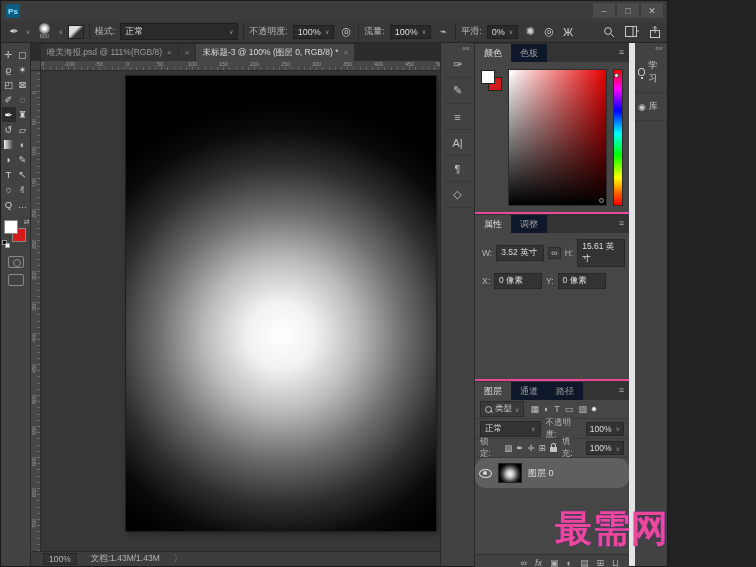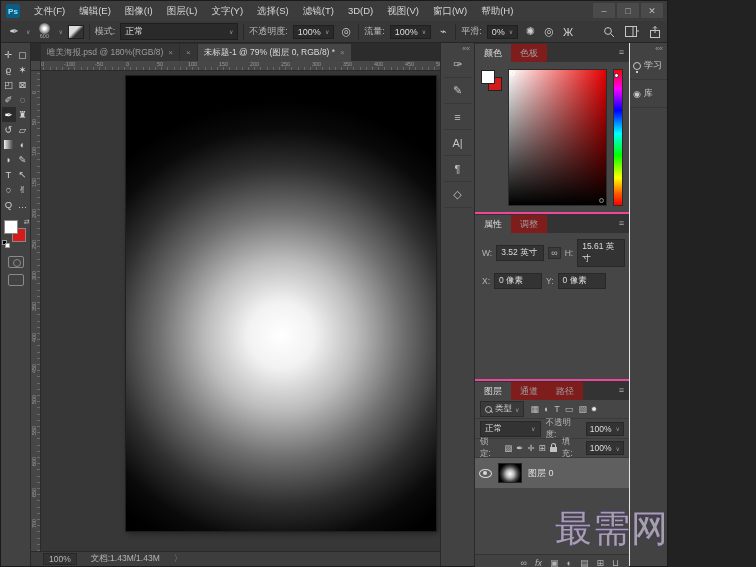--- a/index.html
+++ b/index.html
@@ -71,21 +71,21 @@
   .status-arrow { color:#9a9a9a; }
 
   
   .right { width:227px; display:flex; background:#3a3a3a; }
   .panel-strip { width:35px; background:#424242; border-left:1px solid #2a2a2a; border-right:1px solid #2a2a2a; display:flex; flex-direction:column; align-items:center; padding-top:2px; }
   .strip-collapse { font-size:7px; color:#9a9a9a; align-self:flex-end; margin-right:4px; }
   .strip-icon { width:28px; height:26px; display:flex; align-items:center; justify-content:center; font-size:11px; color:#c3c3c3; border-bottom:1px solid #383838; }
   .panels { width:154px; display:flex; flex-direction:column; background:#424242; }
   .panel { border-bottom:2px solid #ec4899; }
   .panel-tabs { height:19px; background:#333333; display:flex; align-items:flex-end; position:relative; }
-  .panel-tab { height:18px; padding:0 9px; display:flex; align-items:center; font-size:9px; color:#9f9f9f; background:#7f1d1d; }
+  .panel-tab { height:18px; padding:0 9px; display:flex; align-items:center; font-size:9px; color:#9f9f9f; background:#0f172a; }
   .panel-tab.active { background:#464646; color:#dedede; }
   .panel-menu { position:absolute; right:5px; top:4px; color:#aaa; font-size:9px; }
 
   
   .color-body { position:relative; height:150px; background:#464646; }
   .cp-swatch { position:absolute; left:6px; top:8px; width:22px; height:22px; }
   .cp-fg { position:absolute; left:0; top:0; width:14px; height:14px; background:#fff; border:1px solid #222; z-index:2; }
   .cp-bg { position:absolute; left:7px; top:7px; width:14px; height:14px; background:#d41a1a; border:1px solid #222; }
   .sat-square { position:absolute; left:33px; top:7px; width:99px; height:137px; border:1px solid #2c2c2c;
     background:linear-gradient(to bottom, rgba(0,0,0,0) 0%, #000 100%), linear-gradient(to right, #ffffff 0%, #e60000 100%); }
@@ -114,61 +114,48 @@
   .filter-icons span { font-size:9px; color:#bdbdbd; }
   .pin-dot { width:6px; height:6px; border-radius:50%; background:#e8e8e8; border:1px solid #555; }
   .layers-blend { display:flex; align-items:center; gap:5px; height:20px; padding:0 5px; border-bottom:1px solid #3a3a3a; font-size:8.5px; color:#b5b5b5; }
   .blend-dd { background:#333; border:1px solid #282828; padding:1px 4px; display:flex; gap:8px; align-items:center; color:#ddd; width:62px; justify-content:space-between; }
   .pct-dd { background:#333; border:1px solid #282828; padding:1px 3px; display:flex; gap:4px; align-items:center; color:#ddd; }
   .layers-lock { display:flex; align-items:center; gap:5px; height:19px; padding:0 5px; border-bottom:1px solid #3a3a3a; font-size:8.5px; color:#b5b5b5; }
   .lock-icons { display:flex; gap:4px; align-items:center; }
   .lock-icons span { font-size:8.5px; color:#c3c3c3; }
   .mini-lock { position:relative; width:7px; height:5px; background:#c3c3c3; display:inline-block; margin-top:3px; }
   .mini-lock::before { content:""; position:absolute; left:1px; top:-4px; width:3px; height:3px; border:1px solid #c3c3c3; border-bottom:none; border-radius:3px 3px 0 0; }
-  .layer-row { display:flex; align-items:center; gap:6px; height:30px; padding:8px 4px; background:#5f5f5f; }
+  .layer-row { display:flex; align-items:center; gap:6px; height:30px; padding:8px 4px; background:#5f5f5f;border-radius:10px; }
   .eye { position:relative; width:13px; height:9px; border:1px solid #d8d8d8; border-radius:50%; }
   .eye::after { content:""; position:absolute; left:3px; top:1px; width:4px; height:4px; background:#d8d8d8; border-radius:50%; }
   .layer-thumb { width:24px; height:20px; border:1px solid #222;
     background:radial-gradient(circle 11px at 50% 55%, #fff 0%, #bbb 35%, #444 70%, #000 100%), #000; }
   .layer-name { font-size:9px; color:#e2e2e2; }
   .layers-rest { flex:1; background:#464646; }
   .layers-footer { height:17px; background:#424242; border-top:1px solid #333; display:flex; align-items:center; justify-content:flex-end; gap:8px; padding:0 10px; }
   .layers-footer span { font-size:9px; color:#b3b3b3; }
   .fx-txt { font-style:italic; font-size:8.5px;text-align:center; }
 
   
-  .edge-strip { width:38px; background:#424242; border-left:1px solid #e5e5e5; display:flex; flex-direction:column; padding-top:2px; }
+  .edge-strip { width:38px; background:#424242; border-left:6px solid #e5e5e5; display:flex; flex-direction:column; padding-top:2px; }
   .edge-collapse { font-size:7px; color:#9a9a9a; align-self:flex-end; margin-right:4px; }
   .edge-item { display:flex; align-items:center; gap:3px; padding:7px 3px; border-bottom:1px solid #383838; font-size:9px; color:#c9c9c9; }
   .bulb { position:relative; width:8px; height:8px; border:1px solid #c9c9c9; border-radius:50%; }
   .bulb::after { content:""; position:absolute; left:2px; top:8px; width:2px; height:2px; background:#c9c9c9; }
   .lib-icon { font-size:9px; color:#c9c9c9; }
 
-  .watermark { position:absolute; right:-2px; bottom:12px; font-size:37px; font-weight:normal; color:#a3a3a3; z-index:99; letter-spacing:1px; text-shadow:0 0 1px #5a14c4; }
+  .watermark { position:absolute; right:-2px; bottom:12px; font-size:37px; font-weight:bold; color:#ec4899; z-index:99; letter-spacing:1px; text-shadow:0 0 1px #5a14c4; }
 </style>
 </head>
 <body>
 
 <div id="window">
 
   <div class="titlebar">
     <div class="ps-logo">Ps</div>
-    <div class="menus" id="menus">
-        <span class="menu-item">文件(F)</span>
-        <span class="menu-item">编辑(E)</span>
-        <span class="menu-item">图像(I)</span>
-        <span class="menu-item">图层(L)</span>
-        <span class="menu-item">文字(Y)</span>
-        <span class="menu-item">选择(S)</span>
-        <span class="menu-item">滤镜(T)</span>
-        <span class="menu-item">3D(D)</span>
-        <span class="menu-item">视图(V)</span>
-        <span class="menu-item">窗口(W)</span>
-        <span class="menu-item">帮助(H)</span>
-      </div>
     <div class="win-controls">
       <div class="win-btn">–</div>
       <div class="win-btn">□</div>
       <div class="win-btn">✕</div>
     </div>
   </div>
 
   <div class="optionsbar">
     <span class="opt-icon">✒</span>
     <span class="chev">∨</span>
@@ -265,28 +252,28 @@
       </div>
       <div class="mode-btns">
         <div class="mode-btn mask"></div>
         <div class="mode-btn"></div>
       </div>
     </div>
 
     <div class="center">
       <div class="tabbar" id="tabbar">
           <div class="doc-tab">
-            <span>唯美海报.psd @ 180%(RGB/8)</span>
+            <span>唯美海报.psd @ 111%(RGB/8)</span>
             <span class="tab-close">×</span>
           </div>
           <div class="doc-tab">
             <span class="tab-close">×</span>
           </div>
           <div class="doc-tab active">
-            <span>未标题-1 @ 79% (图层 0, RGB/8) *</span>
+            <span>未标题-3 @ 100% (图层 0, RGB/8) *</span>
             <span class="tab-close">×</span>
           </div>
         </div>
       <div class="canvas-wrap">
         <div class="ruler-corner"></div>
         <div class="ruler-top" id="ruler-top">
             <span class="rlabel" style="left: 2px;">-150</span>
             <span class="rlabel" style="left: 33px;">-100</span>
             <span class="rlabel" style="left: 64px;">-50</span>
             <span class="rlabel" style="left: 95px;">0</span>

